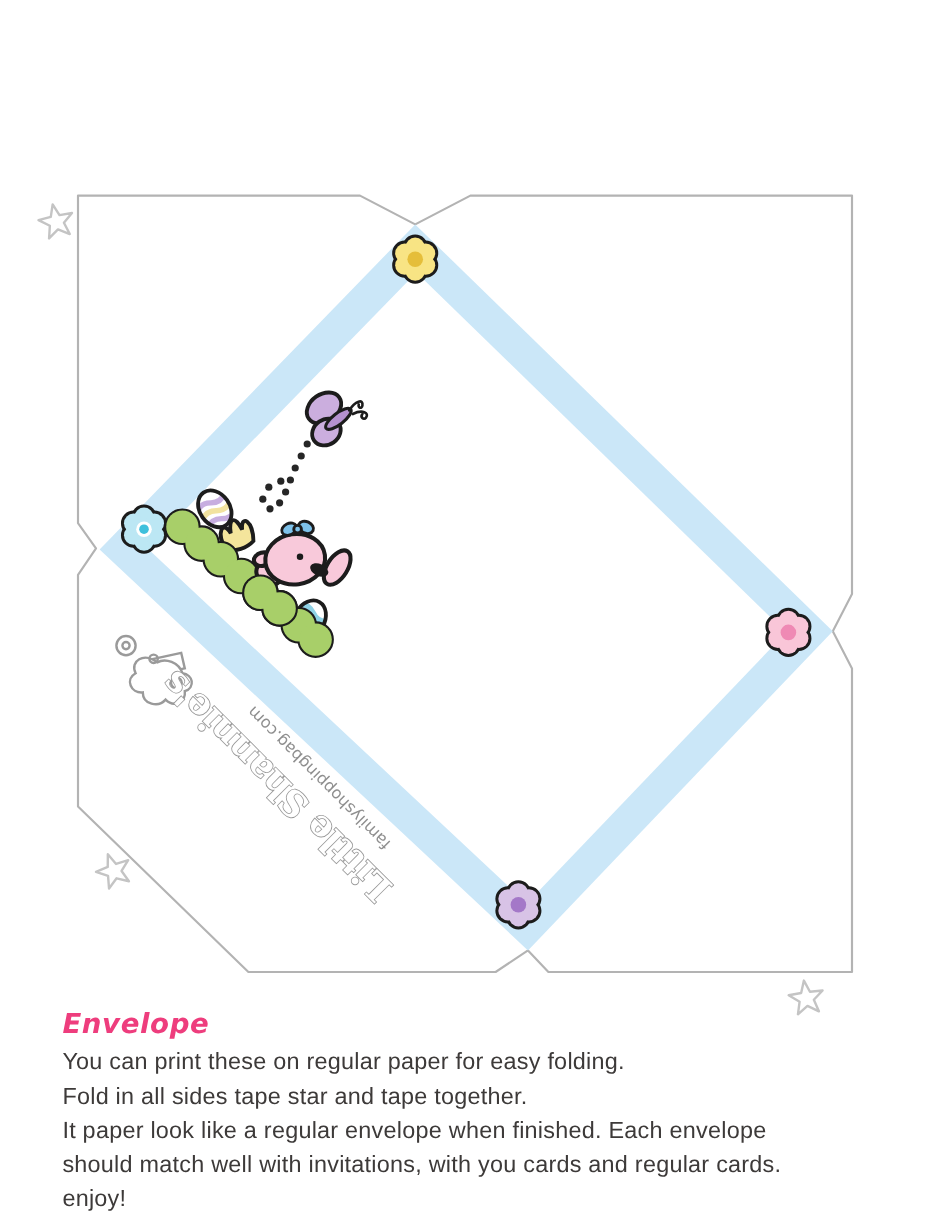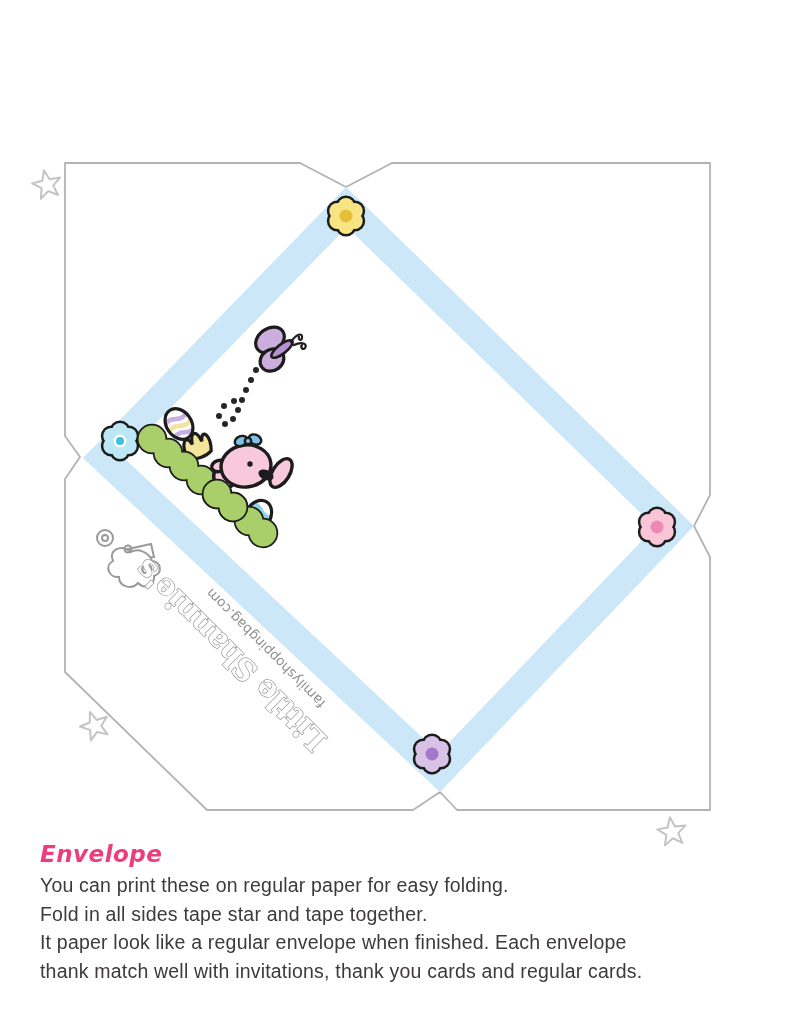--- a/index.html
+++ b/index.html
@@ -2,21 +2,21 @@
 <html><head>
 <meta charset="utf-8">
 <style>
   html,body{margin:0;padding:0;background:#fff;}
   .page{position:relative;width:791px;height:1024px;background:#fff;overflow:hidden;
         font-family:"DejaVu Serif", serif;}
   .template-svg{position:absolute;left:0;top:0;width:791px;height:1024px;}
   .brand-big{font-family:"DejaVu Serif", serif;font-weight:bold;font-size:30px;
              fill:#ffffff;stroke:#989898;stroke-width:1.4px;paint-order:stroke;letter-spacing:-0.5px;}
   .brand-small{font-family:"DejaVu Sans", sans-serif;font-size:13.5px;fill:#8f8f8f;}
-  .instructions{position:absolute;left:40px;top:841px;width:700px;color:#3d3a39;}
+  .instructions{position:absolute;left:52px;top:841px;width:700px;color:#3d3a39;}
   .instr-heading{font-family:"DejaVu Sans", sans-serif;font-style:italic;font-weight:800;
                  font-size:23px;color:#ee3d7d;letter-spacing:.5px;margin-bottom:4px;}
   .instr-line{font-family:Liberation Sans, sans-serif;font-size:19.5px;line-height:28.5px;
               letter-spacing:.2px;white-space:nowrap;}
 </style>
 </head>
 <body>
 
 <div class="page">
 
@@ -237,16 +237,17 @@
     <g transform="translate(672,832) rotate(-8)">
       <path d="M0,-15 L3.7,-5.1 L14.27,-4.64 L5.99,1.95 L8.82,12.14 L0,6.3 L-8.82,12.14 L-5.99,1.95 L-14.27,-4.64 L-3.7,-5.1 Z" fill="#ffffff" stroke-width="2" stroke-linejoin="round" stroke="#c4c4c4"></path>
     </g>
   </svg>
 
   <div class="instructions">
     <div class="instr-heading">Envelope</div>
     <div class="instr-line">You can print these on regular paper for easy folding.</div>
     <div class="instr-line">Fold in all sides tape star and tape together.</div>
     <div class="instr-line">It paper look like a regular envelope when finished. Each envelope</div>
-    <div class="instr-line">thank match well with invitations, thank you cards and regular cards.</div>
+    <div class="instr-line">should match well with invitations, with you cards and regular cards.</div>
+    <div class="instr-line">enjoy!</div>
   </div>
 
 </div>
 
 </body></html>

